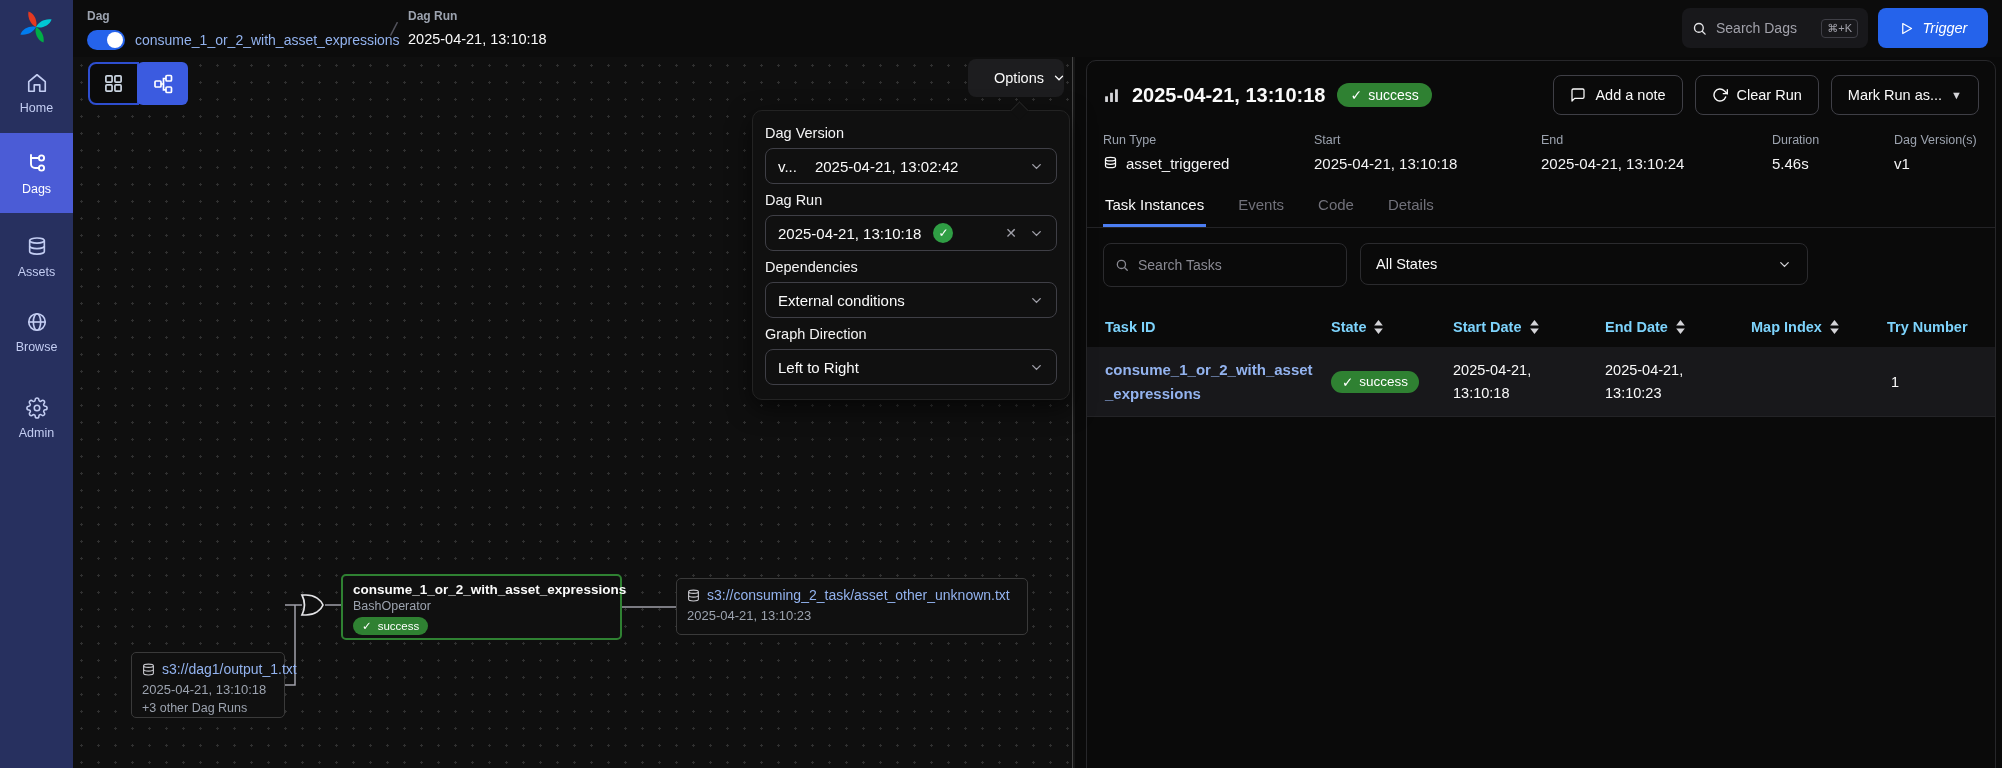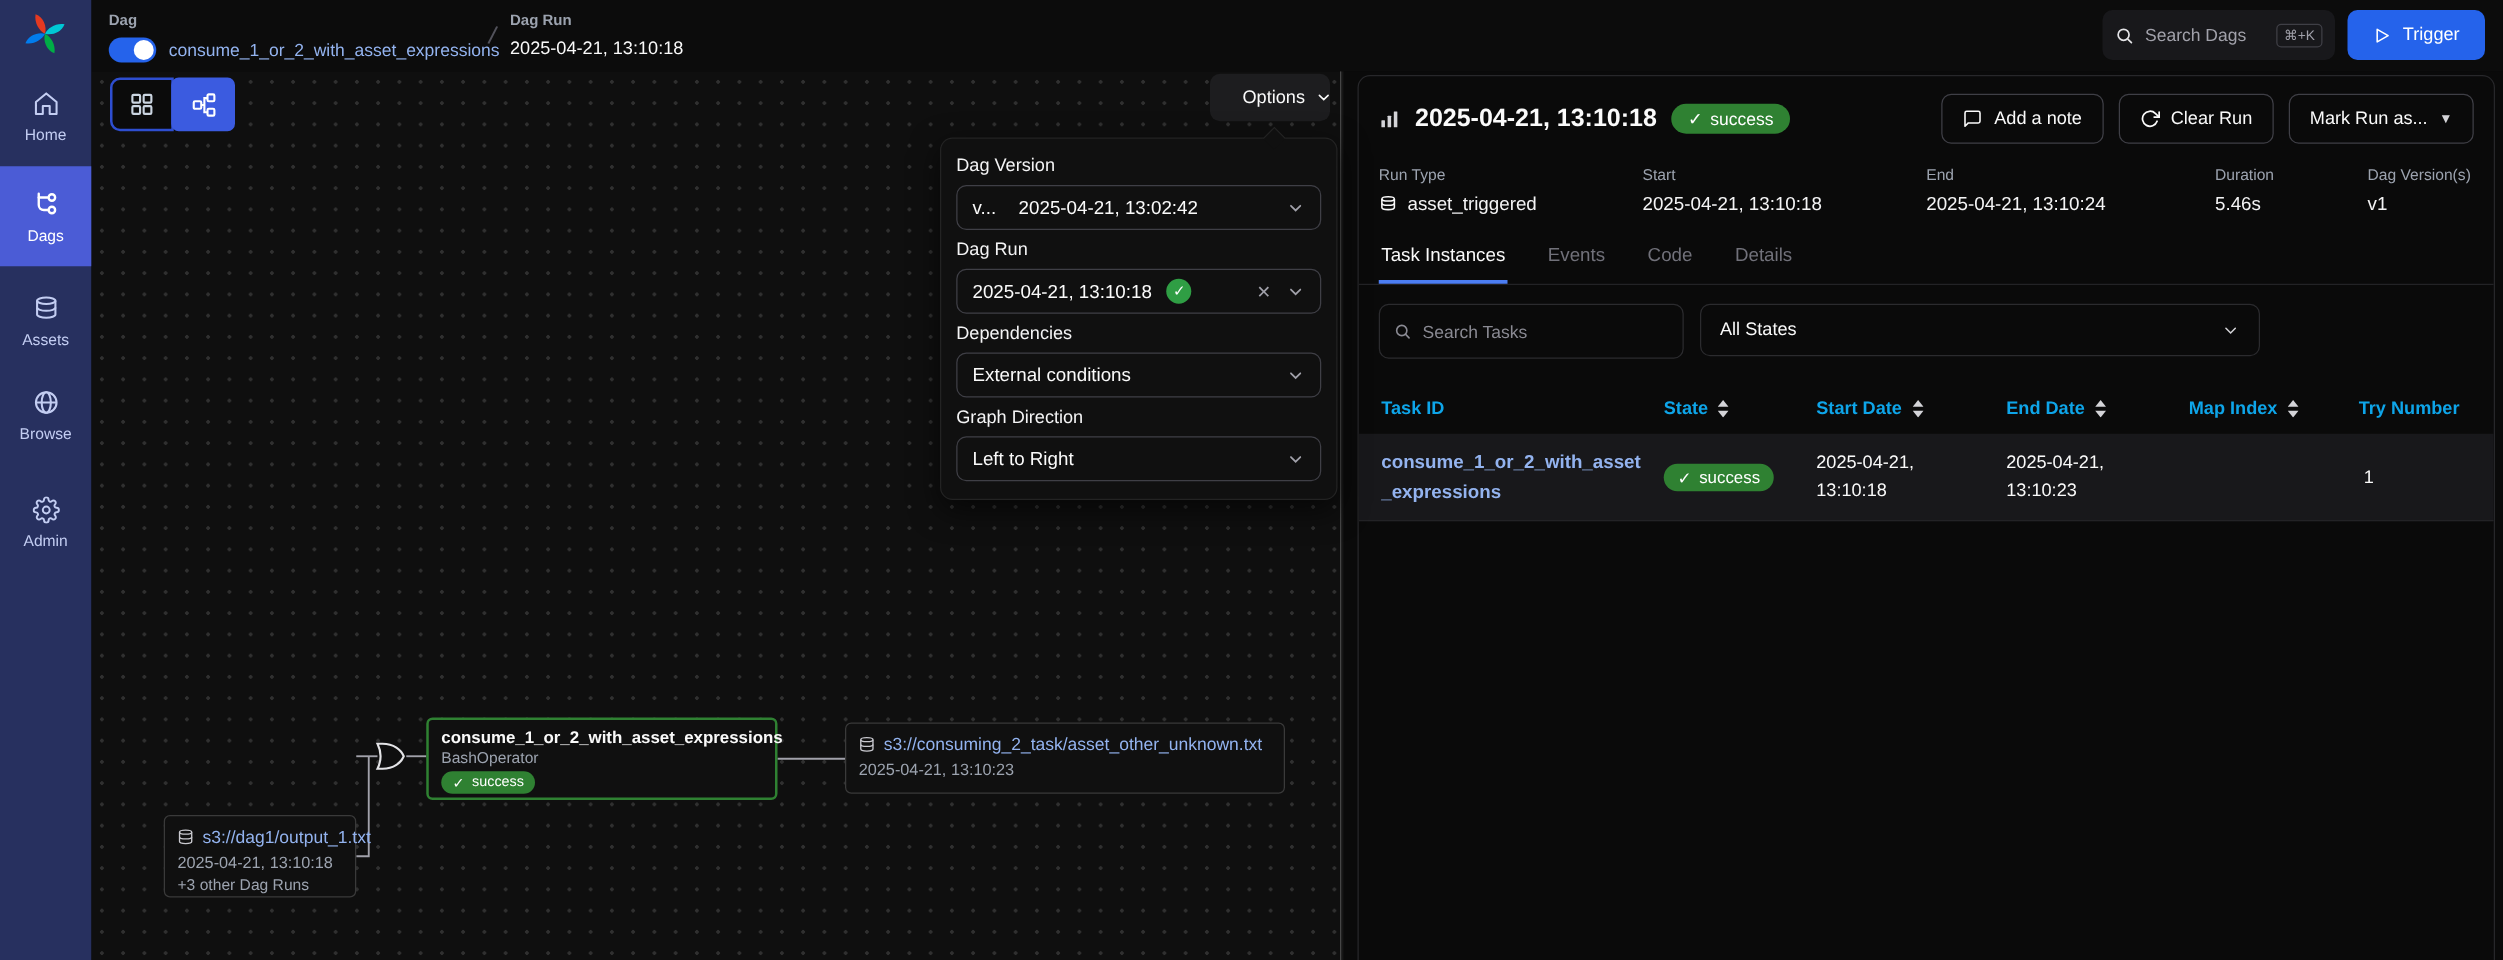--- a/index.html
+++ b/index.html
@@ -34,21 +34,21 @@
   .toggle .knob { position:absolute; right:2px; top:2px; width:16px; height:16px; border-radius:50%; background:#ffffff; }
   .crumb-slash { position:absolute; left:318px; top:18px; color:#52525b; font-size:20px; transform:rotate(12deg); }
   .crumb-col-right { position:absolute; left:335px; top:9px; }
   .crumb-value { margin-top:8px; font-size:14.5px; color:#fafafa; }
   .top-actions { position:absolute; right:14px; top:8px; display:flex; gap:10px;justify-content:center; }
   .search-dags { width:186px; height:40px; background:#18181b; border-radius:8px; display:flex; align-items:center; gap:9px; padding:0 10px; cursor:text; }
   .search-dags input { flex:1; min-width:0; background:transparent; border:none; outline:none; color:#e4e4e7; font-size:14px; font-family:inherit; }
   .search-dags input::placeholder { color:#a1a1aa; }
   .kbd { border:1px solid #3f3f46; border-radius:4px; font-size:11px; color:#a1a1aa; padding:2px 5px; white-space:nowrap; }
   .trigger-btn { width:110px; height:40px; background:#2563eb; border:none; border-radius:8px; color:#fff;
-                 display:flex; align-items:center; justify-content:center; gap:9px; font-size:14.5px; font-family:inherit; cursor:pointer; }
+                 display:flex; align-items:center; justify-content:center; gap:9px; font-size:14.5px; font-family:inherit; cursor:pointer;font-style:italic; }
 
   
   .graph { position:absolute; left:73px; top:57px; width:999px; height:711px; background:#0f0f0f;
            background-image:radial-gradient(#303030 1.3px, transparent 1.3px); background-size:17px 17px; }
   .edges { position:absolute; inset:0; pointer-events:none; }
 
   .seg { position:absolute; left:15px; top:5px; display:flex; }
   .seg-btn { width:51px; height:43px; display:flex; align-items:center; justify-content:center; cursor:pointer; }
   .seg-grid  { background:#0b0b0b; border:2px solid #2e4ed0; border-radius:8px 0 0 8px; }
   .seg-graph { background:#3b5be0; border-radius:6px; margin-left:-2px; }
@@ -103,21 +103,21 @@
 
   .filters { display:flex; gap:13px; padding:15px 16px 16px; }
   .search-tasks { width:244px; height:44px; border:1px solid #2b2b2e; border-radius:8px; display:flex; align-items:center; gap:9px; padding:0 11px; }
   .search-tasks input { flex:1; min-width:0; background:transparent; border:none; outline:none; color:#e4e4e7; font-size:14px; font-family:inherit; }
   .search-tasks input::placeholder { color:#8a8a93; }
   .state-select { width:448px; height:42px; border:1px solid #2b2b2e; border-radius:8px; display:flex; align-items:center;
                   justify-content:space-between; padding:0 15px; font-size:14.5px; cursor:pointer; }
 
   .ti-grid { display:grid; grid-template-columns:244px 122px 152px 146px 136px auto; }
   .ti-head { padding:16px 0 12px; }
-  .ti-head .cell { font-size:14.5px; font-weight:600; color:#0ea5e9; display:flex; align-items:center; gap:8px; }
+  .ti-head .cell { font-size:14.5px; font-weight:600; color:#7dd3fc; display:flex; align-items:center; gap:8px; }
   .cell:first-child { padding-left:18px; }
   .sort-icon { cursor:pointer; }
   .ti-row { background:#18181b; border-bottom:1px solid #232326; min-height:70px; align-items:center; cursor:pointer; }
   .task-link { color:#93b3ef; font-weight:700; font-size:15px; line-height:1.55; display:inline-block; width:210px; word-break:break-all; text-decoration:none; }
   .date-span { display:inline-block; max-width:105px; line-height:1.55; font-size:14.5px; }
   .try-num { font-size:14.5px; padding-left:4px; }
 
   .muted-ic { color:#c9c9cf; }
 </style>
 </head>

